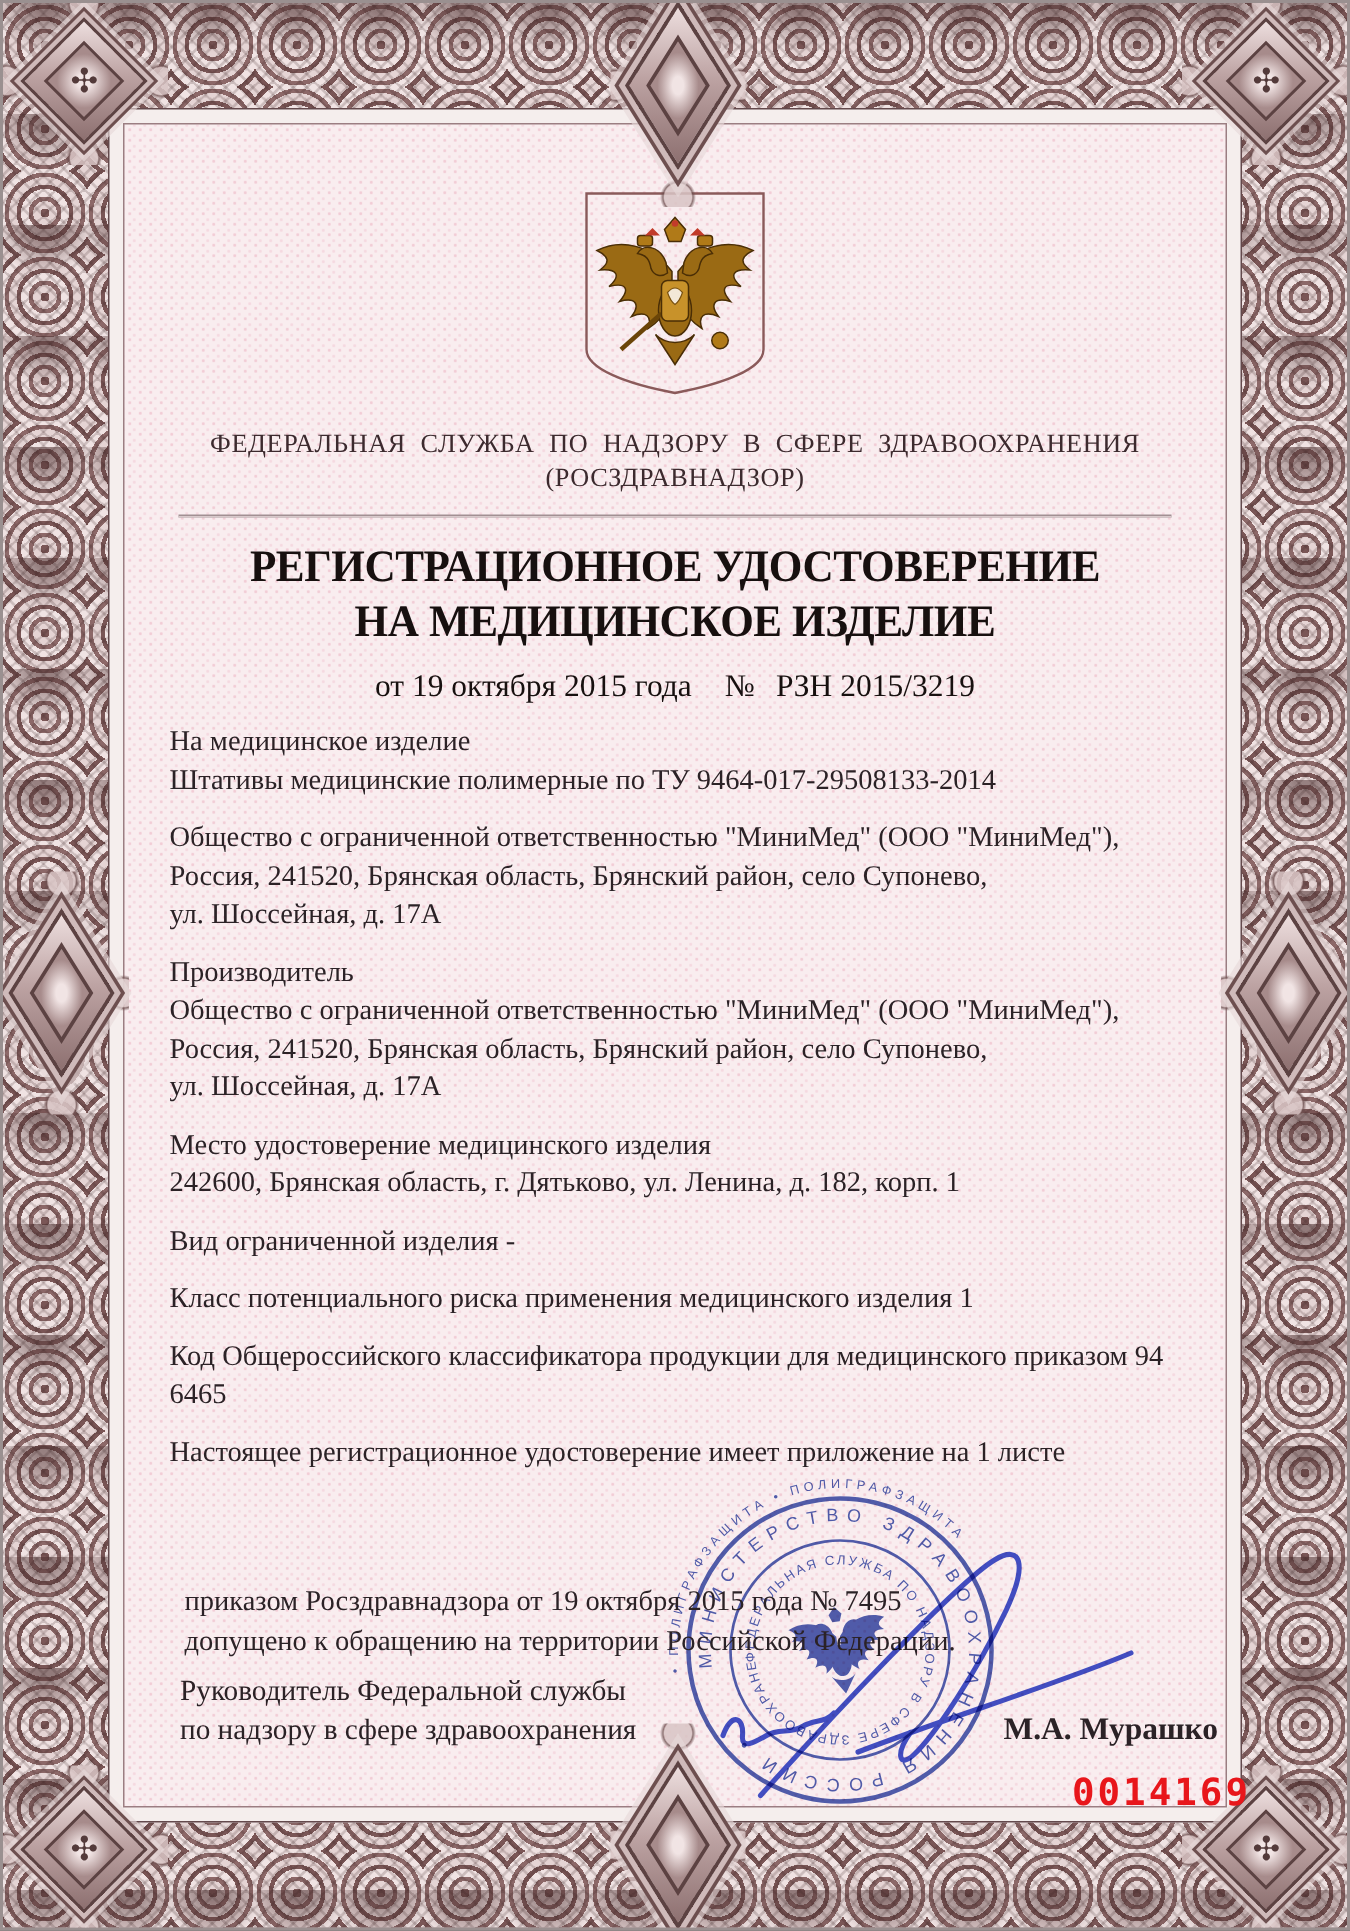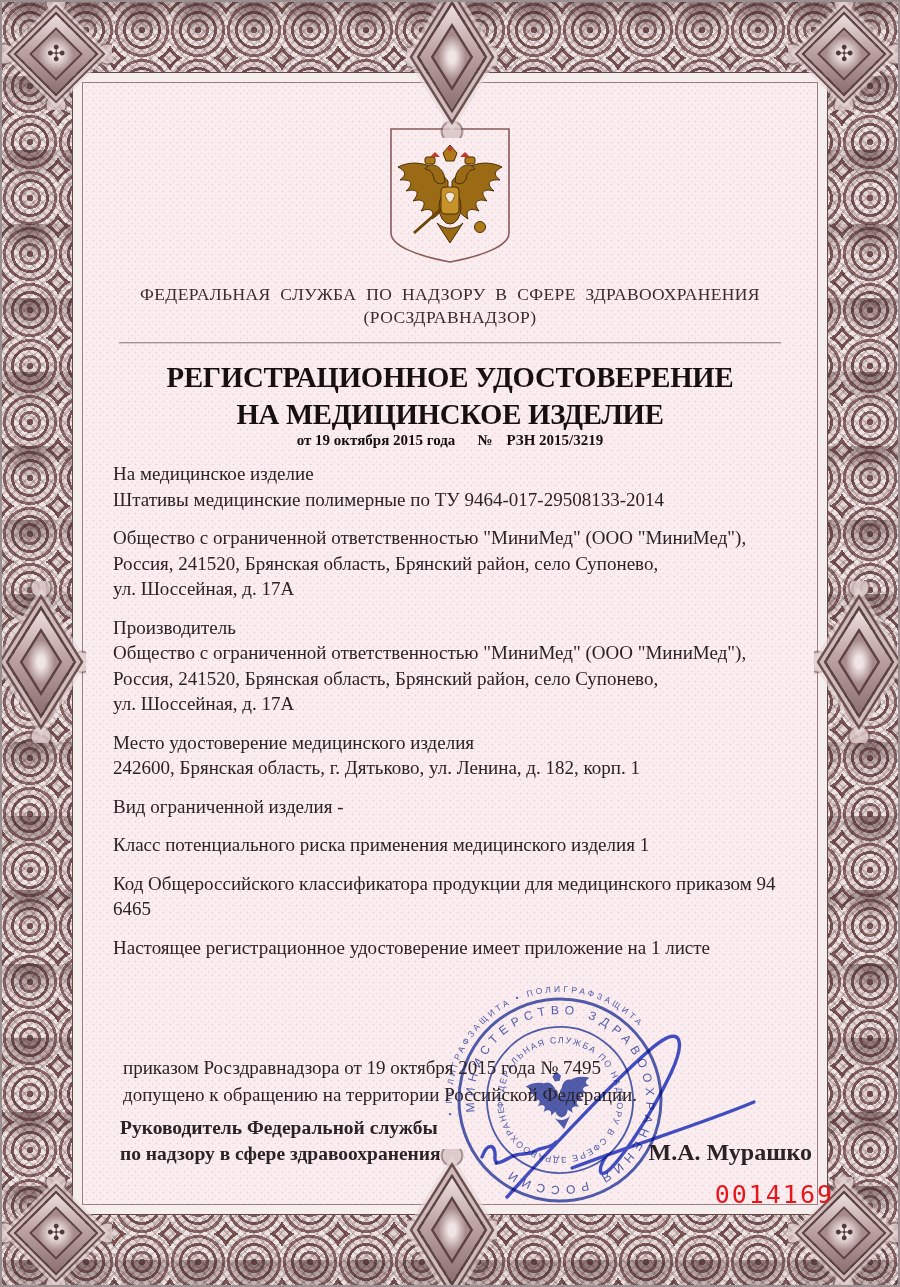--- a/index.html
+++ b/index.html
@@ -49,39 +49,39 @@
   .edge .d-i{width:26px;height:26px;transform:translate(-50%,-50%) scaleY(1.6) rotate(45deg);}
   .e-left{left:0px;top:585px;} .e-right{right:0px;top:585px;}
   .e-top{left:411px;top:-20px;} .e-bottom{left:411px;bottom:-20px;}
   
   .emblem{display:inline-block;margin-top:2px;}
   
   .org{font-size:17.5px;letter-spacing:.4px;word-spacing:5px;color:#3c2a2e;margin-top:10px;line-height:23px;}
   .divider{height:1px;background:#a29093;border-bottom:1px solid #d8c9cb;margin:13px 8px 0;}
   .doc-title{margin-top:14px;font-weight:bold;font-size:30px;line-height:37px;color:#17100f;
     transform:scaleX(.96);letter-spacing:-.3px;}
-  .date-line{font-weight:bold;font-size:15px;color:#17100f;}
+  .date-line{margin-top:12px;font-weight:normal;font-size:21px;color:#17100f;}
   .date-line .gap1{display:inline-block;width:22px;} .date-line .gap2{display:inline-block;width:14px;}
   
   .fields{margin-top:12px;text-align:left;padding:0 2px;font-size:19px;}
   .field{margin:0 0 13px;line-height:25.5px;}
   .flabel{font-weight:normal;}
   .fval{font-weight:normal;}
   .fval.block{display:block;}
   
   .footer{position:absolute;left:118px;right:86px;top:1052px;z-index:4;text-align:left;
     font-size:19px;line-height:27px;}
   .sign-row{display:flex;justify-content:space-between;align-items:flex-end;margin-top:7px;}
-  .sign-titles{font-weight:bold;font-size:19.5px;line-height:26px;}
-  .signer-name{font-weight:bold;font-size:24px;padding-bottom:1px;}
+  .sign-titles{font-weight:normal;font-size:19.5px;line-height:26px;}
+  .signer-name{font-weight:bold;font-size:21px;padding-bottom:1px;}
   
   .stamp{position:absolute;left:438px;top:978px;z-index:3;mix-blend-mode:multiply;opacity:.9;transform:rotate(-8deg);}
   .signature{position:absolute;left:420px;top:1003px;z-index:5;mix-blend-mode:multiply;}
   .serial{position:absolute;right:64px;top:1178px;z-index:4;font-family:"DejaVu Sans Mono",monospace;
-    font-weight:normal;font-size:25px;letter-spacing:2px;color:#e8161b;margin-left:40px;}
+    font-weight:bold;font-size:25px;letter-spacing:2px;color:#e8161b;margin-left:40px;}
 </style>
 </head>
 <body>
 
 <div class="page">
 
   <div class="band"></div>
   <div class="orn corner tl">
       <div class="d-o"></div>
       <div class="d-i">

